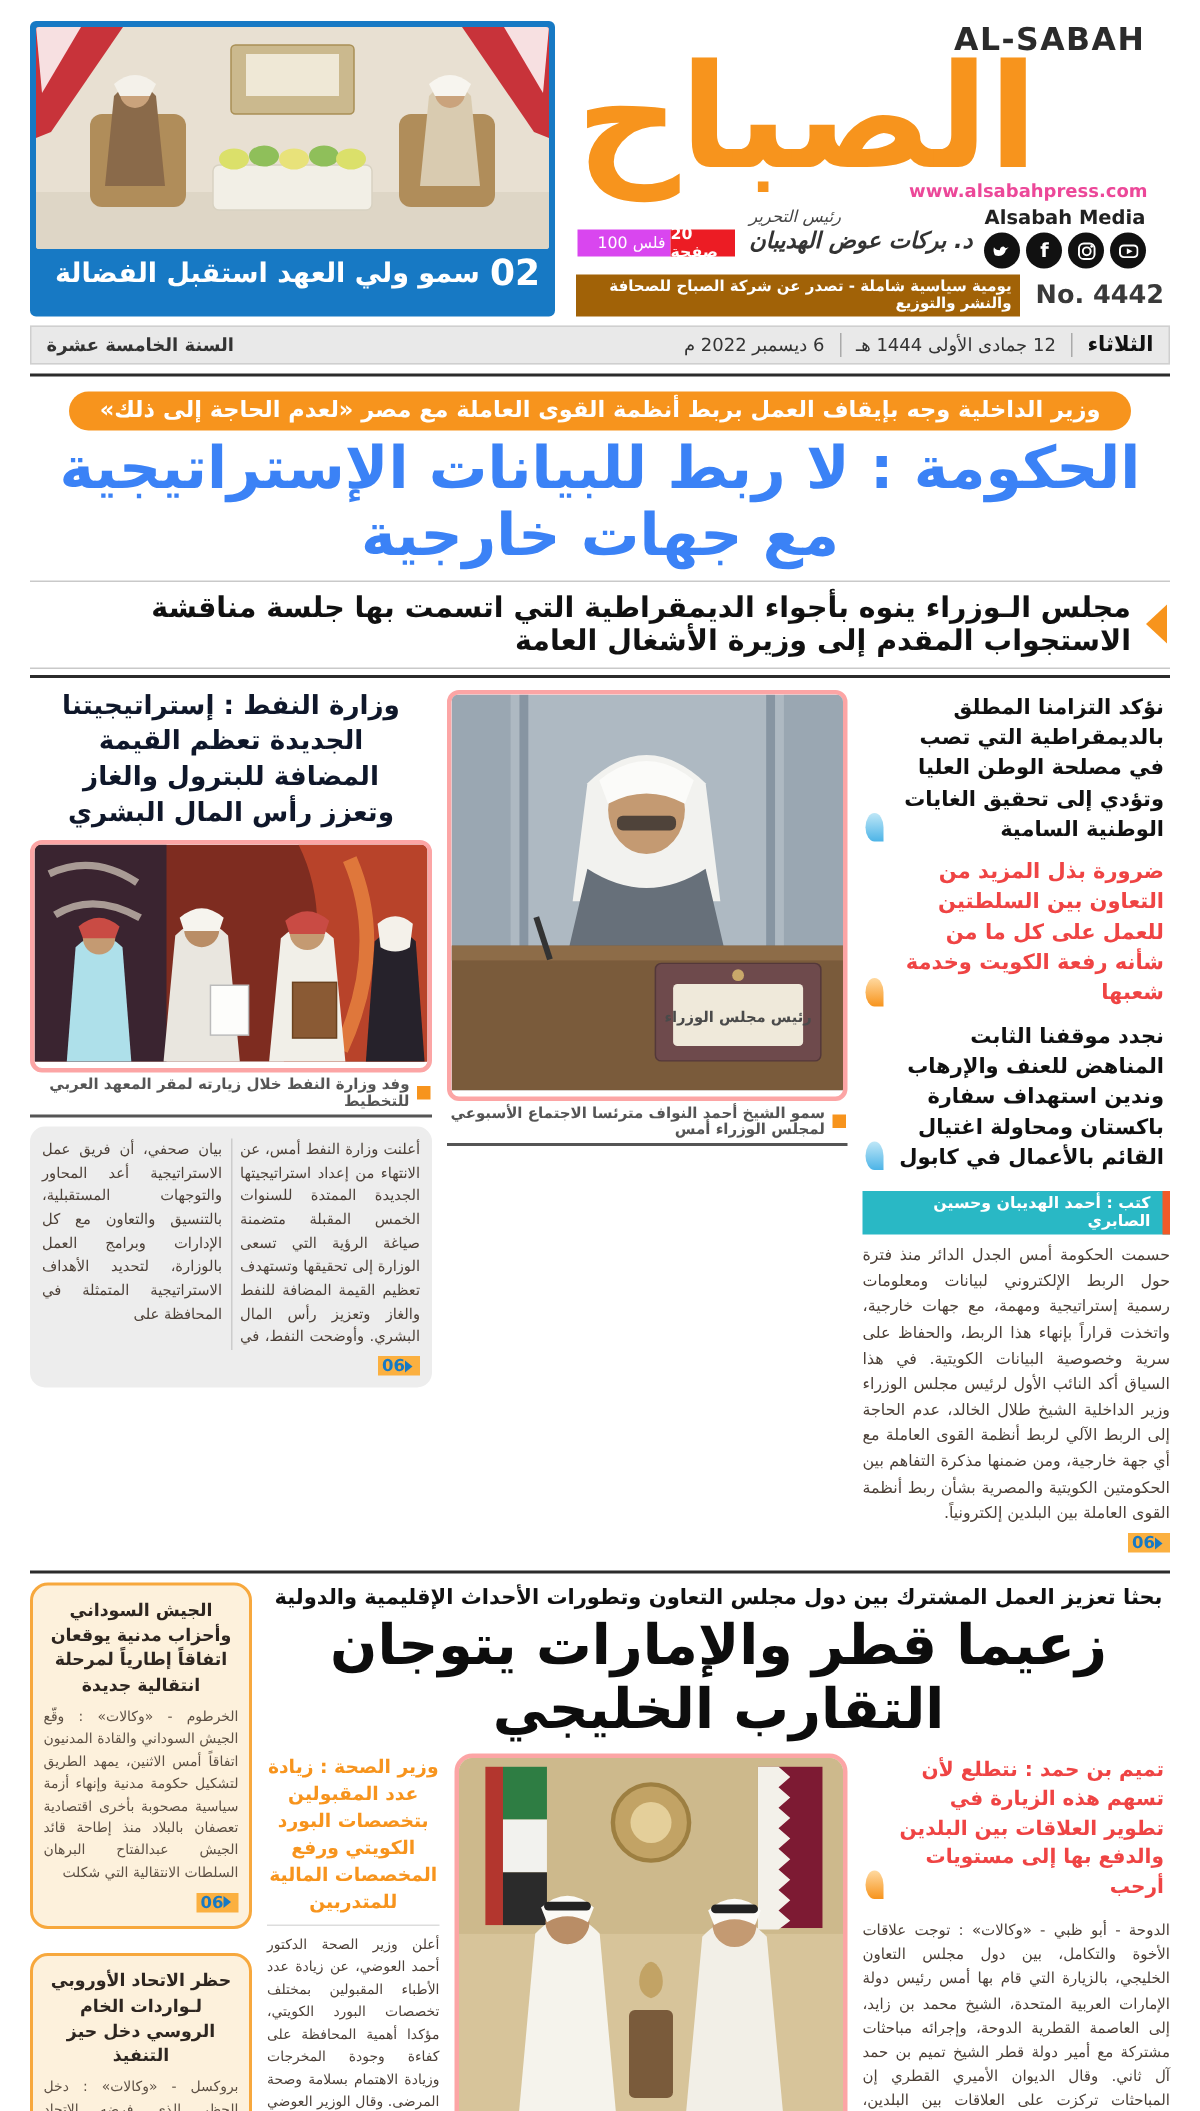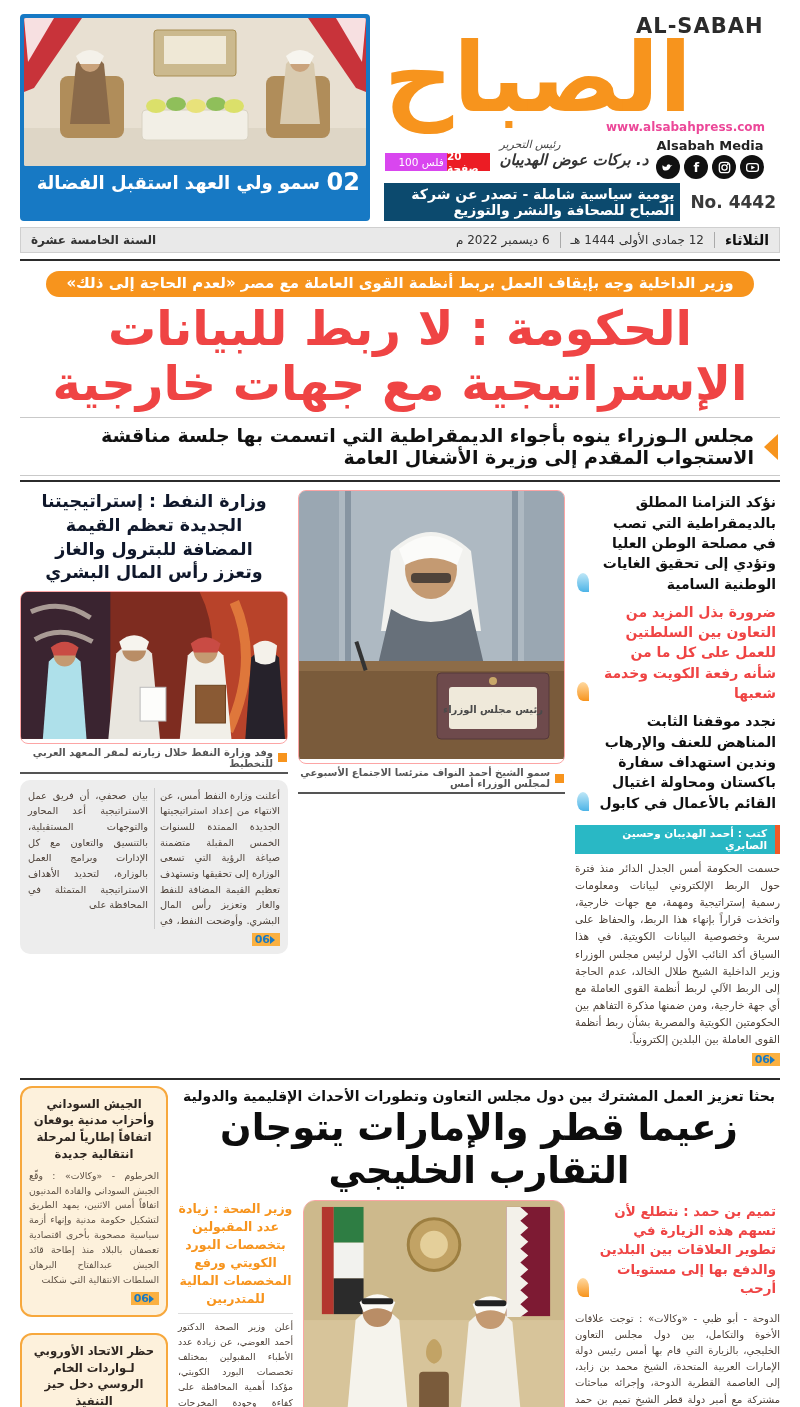--- a/index.html
+++ b/index.html
@@ -20,39 +20,39 @@
   .icons{display:flex;gap:4px;margin-top:2px;}
   .icn{width:24px;height:24px;border-radius:50%;background:#111;color:#fff;display:flex;align-items:center;justify-content:center;}
   .editor{flex:1;text-align:left;direction:ltr;padding-top:0;}
   .editor-title{font-size:11px;color:#444;text-align:left;font-style:italic;}
   .editor-name{font-size:15px;color:#333;font-style:italic;font-weight:bold;text-align:right;white-space:nowrap;}
   .badges{width:118px;display:flex;direction:ltr;height:20px;margin-top:14px;border:1px solid #fff;}
   .badge-price{background:#d946ef;color:#fff;font-size:10.5px;font-weight:normal;display:flex;align-items:center;justify-content:center;flex:1.2;padding-left:10px;}
   .badge-pages{background:#ec1c24;color:#fff;font-size:10.5px;font-weight:bold;display:flex;align-items:center;justify-content:center;flex:1;}
   .tag-row{display:flex;gap:6px;margin-top:4px;align-items:stretch;}
   .issue-no{direction:ltr;font-size:17px;font-weight:bold;color:#3a3a3a;display:flex;align-items:center;padding:0 4px;}
-  .tagline{flex:1;background:#0c4a6e;color:#fff;font-size:14px;font-weight:bold;display:flex;align-items:center;justify-content:center;padding:3px 6px;}
+  .tagline{flex:1;background:#a16207;color:#fff;font-size:10px;font-weight:bold;display:flex;align-items:center;justify-content:center;padding:3px 6px;}
 
   .photo-box{width:350px;border:4px solid #1779c4;border-radius:4px;background:#1779c4;}
   .photo-box svg{display:block;border-radius:2px;}
   .pb-cap{display:flex;align-items:center;color:#fff;padding:2px 6px 3px;}
   .pb-cap-t{flex:1;text-align:center;font-weight:bold;font-size:18px;}
   .pb-num{font-size:24px;font-weight:bold;direction:ltr;}
 
   .datebar{display:flex;align-items:center;background:#e9e9e9;border:1px solid #cfcfcf;margin-top:6px;
            font-size:12px;color:#333;height:26px;padding:0 10px;gap:10px;}
   .datebar .sep{width:1px;height:16px;background:#aaa;}
   .d-day{font-weight:bold;font-size:14px;color:#111;}
   .d-year{margin-right:auto;font-weight:bold;}
   .rule{border:0;border-top:2px solid #2b2b2b;margin:6px 0 0;}
 
   
   .kicker-pill{display:table;margin:10px auto 2px;background:#f7941d;color:#fff;border-radius:15px;
                padding:3px 20px 5px;font-size:15px;font-weight:bold;}
-  .h-lead{font-size:48px;font-weight:bold;color:#ef4444;text-align:center;line-height:1.15;margin:4px 0 6px;}
+  .h-lead{font-size:39px;font-weight:bold;color:#3b82f6;text-align:center;line-height:1.15;margin:4px 0 6px;}
   .subhead{position:relative;border-top:1px solid #c9c9c9;border-bottom:1px solid #c9c9c9;
            padding:6px 26px 7px 8px;font-size:19px;font-weight:bold;color:#111;text-align:right;}
   .subhead:before{content:"";position:absolute;right:2px;top:50%;transform:translateY(-50%);
                   border-top:13px solid transparent;border-bottom:13px solid transparent;border-right:14px solid #f7941d;}
   .leadrule{border:0;border-top:2px solid #2b2b2b;margin:4px 0 8px;}
 
   .l-row{display:flex;gap:10px;}
   .q-col{width:205px;}
   .quote{position:relative;padding:2px 4px 6px 18px;font-size:14px;font-weight:bold;line-height:1.45;text-align:right;color:#111;}
   .quote .qmark{position:absolute;left:2px;bottom:8px;width:12px;height:19px;border-radius:50% 50% 0 50%;}
@@ -60,21 +60,21 @@
   .qm-orange{background:linear-gradient(180deg,#ffd9a0,#f7941d);}
   .q-orange{color:#ef4444;}
   .byline{display:block;background:#29b8c5;color:#fff;font-size:10.5px;font-weight:bold;
           padding:2px 8px 3px;border-right:5px solid #f05a28;margin:6px 0;}
   .bodytxt{font-size:10.6px;line-height:1.62;color:#4d4138;text-align:justify;}
   .more{display:inline-flex;align-items:center;background:#fbb040;padding:0 3px;margin-top:4px;}
   .more b{color:#1779c4;font-size:11px;}
   .more i{width:0;height:0;border-top:4px solid transparent;border-bottom:4px solid transparent;border-left:5px solid #1779c4;margin-right:2px;}
 
   .c-photo{width:267px;}
-  .ph-frame{border:1px solid #fca5a5;border-radius:8px;overflow:hidden;}
+  .ph-frame{border:3px solid #fca5a5;border-radius:8px;overflow:hidden;}
   .cap{display:flex;align-items:center;gap:5px;font-size:10px;font-weight:bold;color:#555;
        border-bottom:2px solid #555;padding:3px 1px;}
   .sq{width:9px;height:9px;background:#f7941d;flex:none;}
 
   .o-col{width:268px;}
   .h-oil{font-size:17.5px;font-weight:bold;text-align:center;color:#0f172a;line-height:1.35;margin:0 13px 6px;}
   .graybox{background:#ededed;border-radius:10px;padding:8px 8px 6px;margin-top:6px;}
   .twocol{column-count:2;column-gap:12px;column-rule:1px solid #ccc;font-size:9.8px;line-height:1.6;color:#4d4138;text-align:justify;}
 
   .secrule{border:0;border-top:2px solid #2b2b2b;margin:10px 0 6px;}

